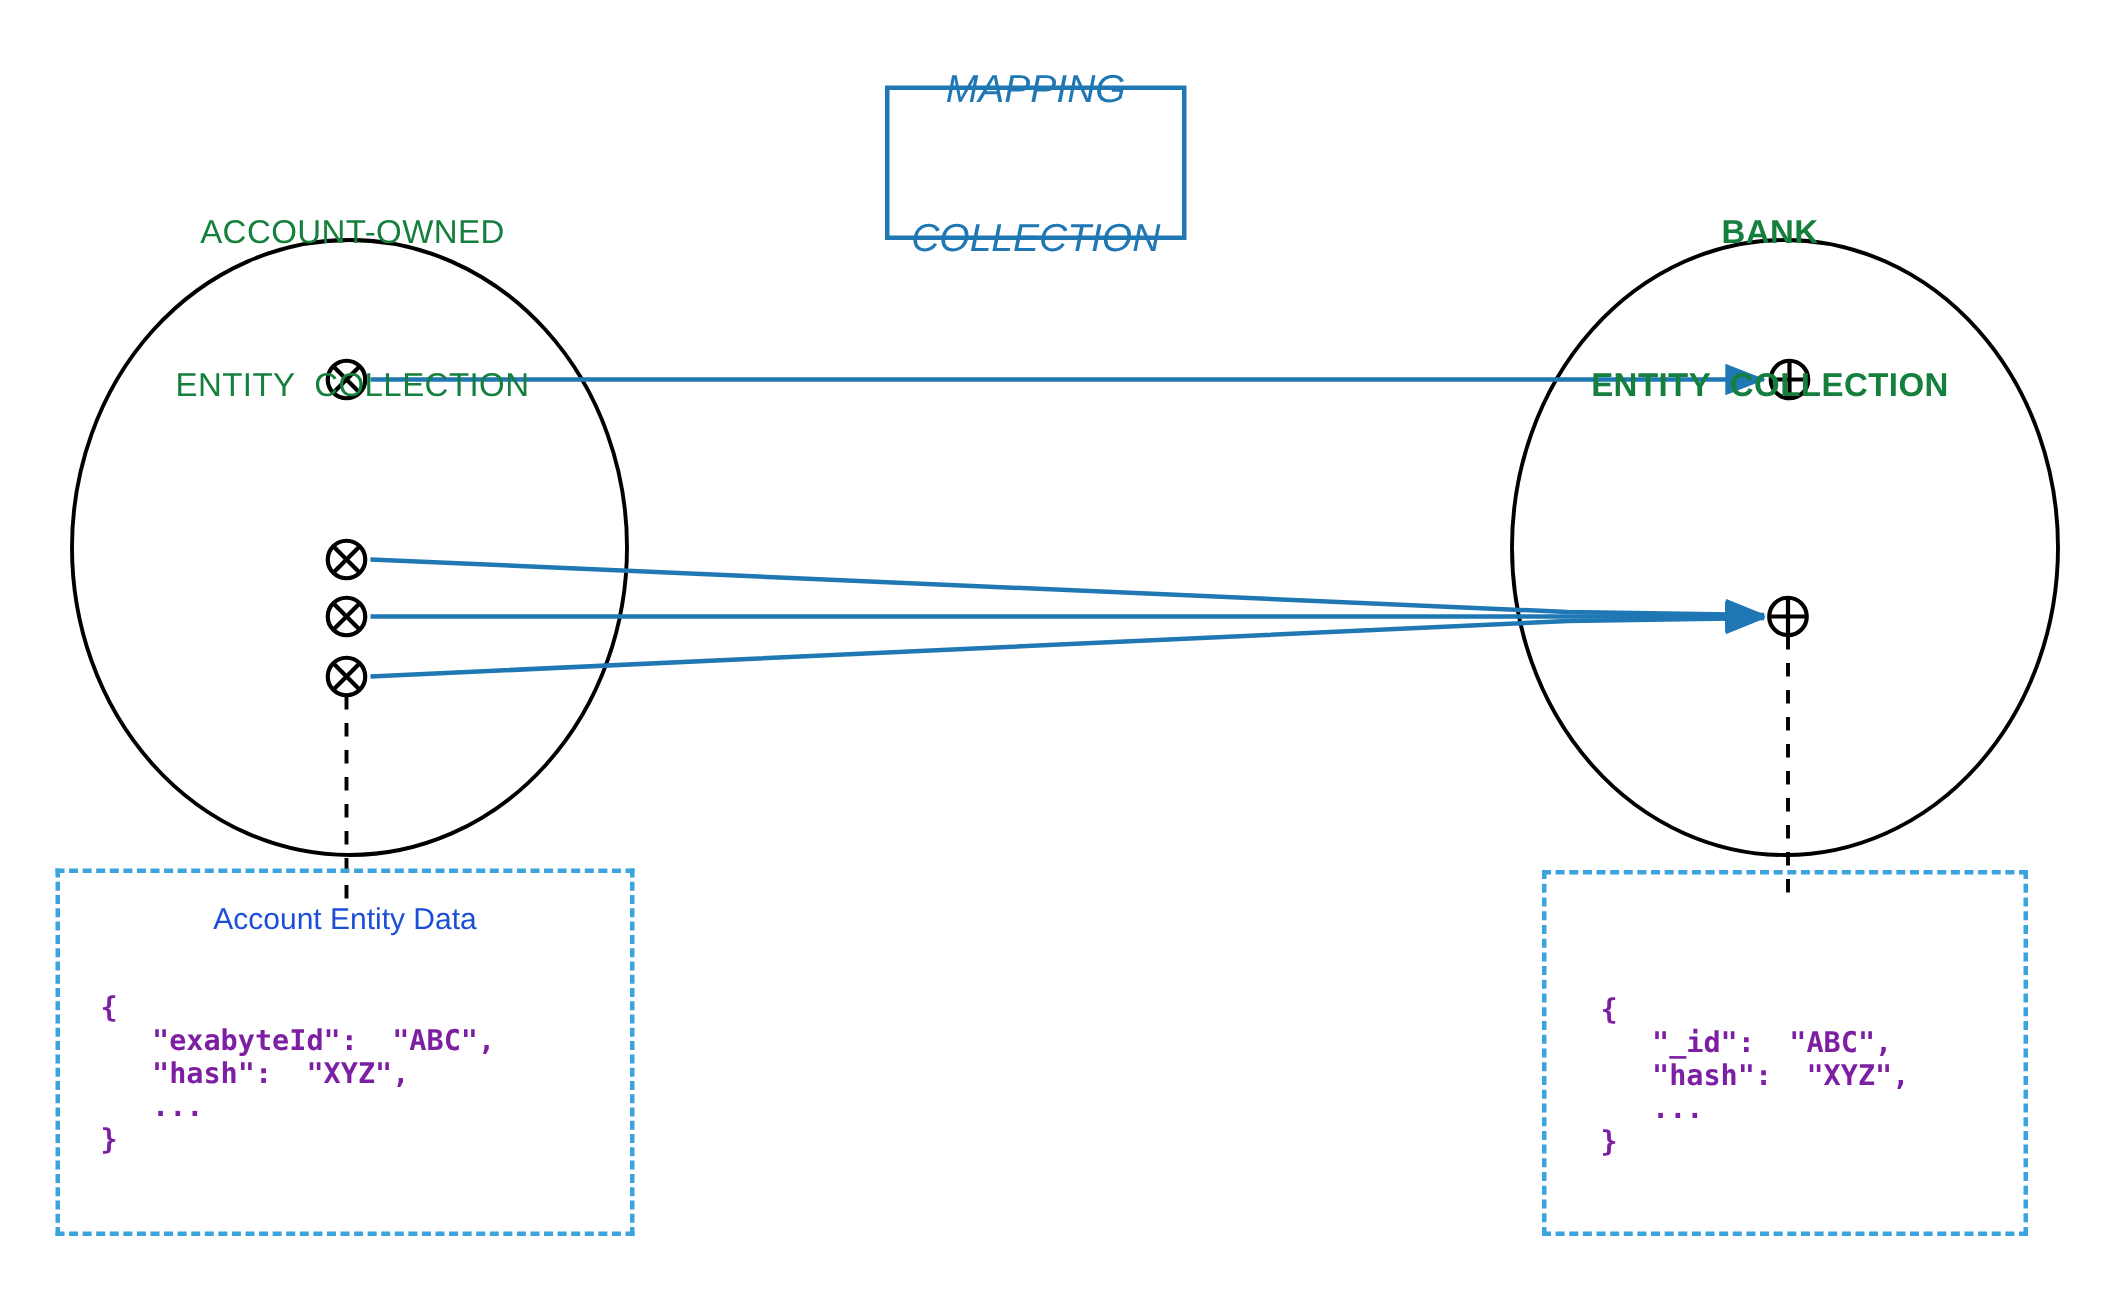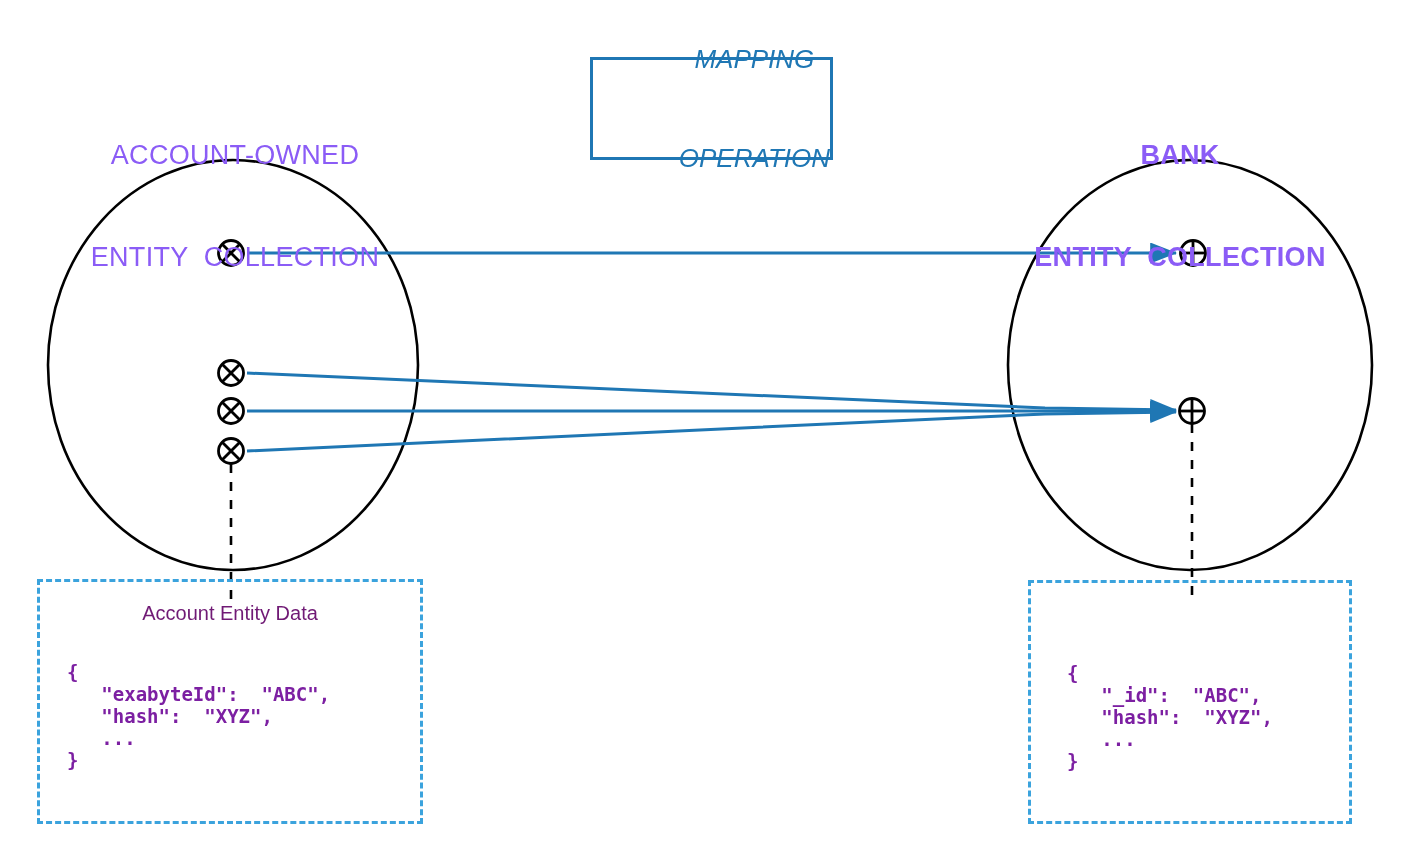--- a/index.html
+++ b/index.html
@@ -22,41 +22,41 @@
   #diagram-svg {
     position: absolute;
     left: 0;
     top: 0;
     width: 1410px;
     height: 865px;
   }
   .title-text {
     position: absolute;
     text-align: center;
-    color: #8b5cf6;
+    color: #15803d;
     font-family: "Liberation Sans", sans-serif;
-    font-size: 27px;
+    font-size: 22px;
     line-height: 34px;
     letter-spacing: 0.3px;
     white-space: pre;
   }
   #left-title { left: 55px; top: 70px; width: 360px; }
   #right-title { left: 980px; top: 70px; width: 400px; font-weight: bold; }
 
   #mapping-op-box {
     position: absolute;
     left: 590px;
     top: 57px;
-    width: 243px;
+    width: 201px;
     height: 103px;
     border: 3px solid #1f77b4;
     box-sizing: border-box;
     display: flex;
     align-items: center;
-    justify-content: flex-end;
+    justify-content: center;
   }
   #mapping-op-label {
     color: #1f77b4;
     font-family: "Liberation Sans", sans-serif;
     font-style: italic;
     font-size: 26px;
     line-height: 33px;
     text-align: center;
     white-space: pre;
   }
@@ -68,21 +68,21 @@
     background: transparent;
   }
   #account-data-panel { left: 37px; top: 579px; width: 386px; height: 245px; }
   #bank-data-panel    { left: 1028px; top: 580px; width: 324px; height: 244px; }
 
   .panel-title {
     position: absolute;
     width: 100%;
     text-align: center;
     top: 20px;
-    color: #701a75;
+    color: #1d4ed8;
     font-family: "Liberation Sans", sans-serif;
     font-size: 20px;
     white-space: pre;
   }
   .json-block {
     position: absolute;
     top: 60px;
     color: #7c1fa2;
     font-family: "DejaVu Sans Mono", "Liberation Mono", monospace;
     font-weight: bold;
@@ -158,21 +158,21 @@
   </div>
 
   <div class="title-text" id="right-title">
     <div>BANK</div>
     <div>ENTITY  COLLECTION</div>
   </div>
 
   <div id="mapping-op-box">
     <div id="mapping-op-label">
       <div>MAPPING</div>
-      <div>OPERATION</div>
+      <div>COLLECTION</div>
     </div>
   </div>
 
   <div class="data-panel" id="account-data-panel">
     <div class="panel-title">Account Entity Data</div>
     <pre class="json-block" id="account-json">{
    "exabyteId":  "ABC",
    "hash":  "XYZ",
    ...
 }</pre>

